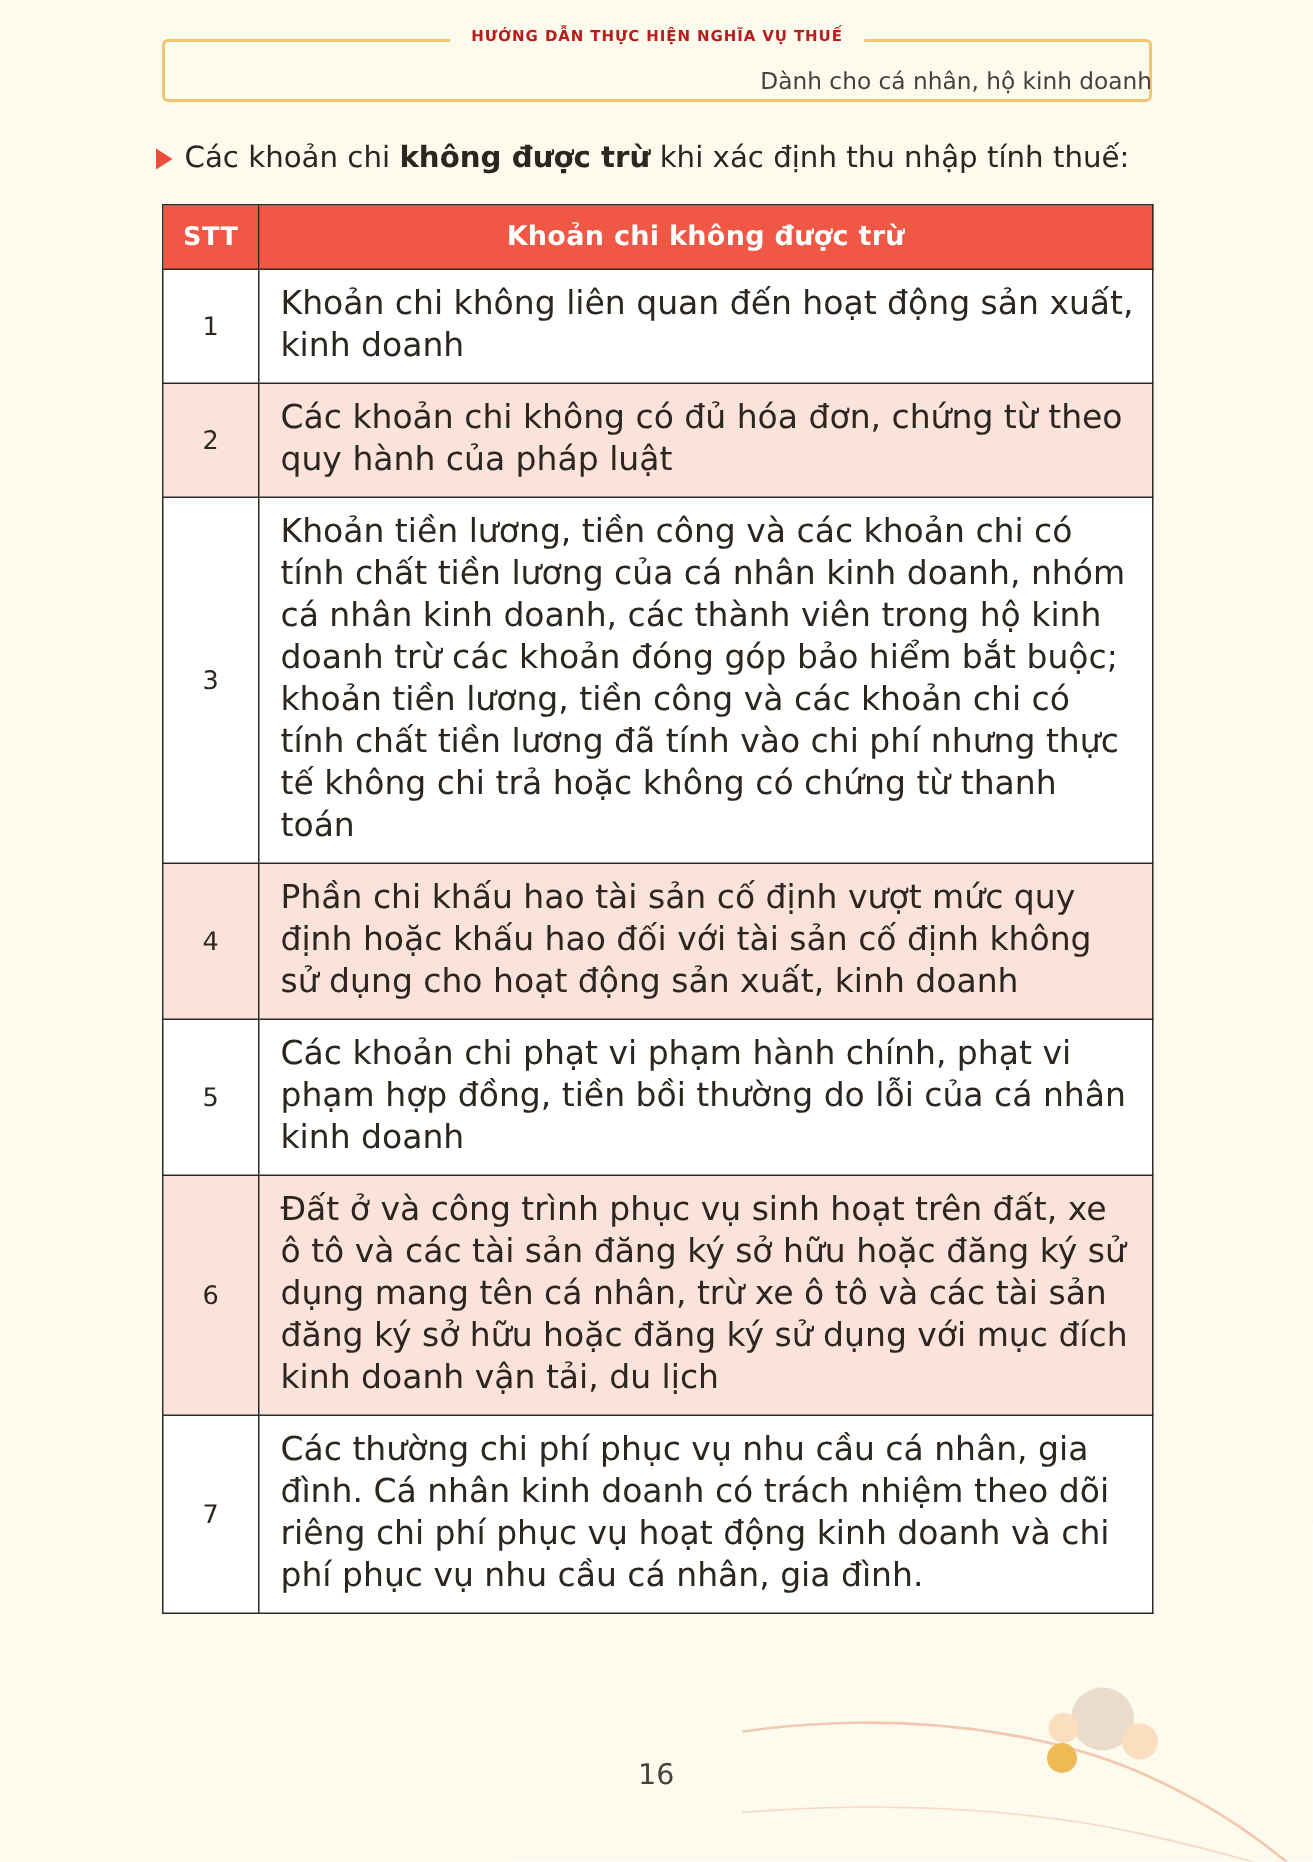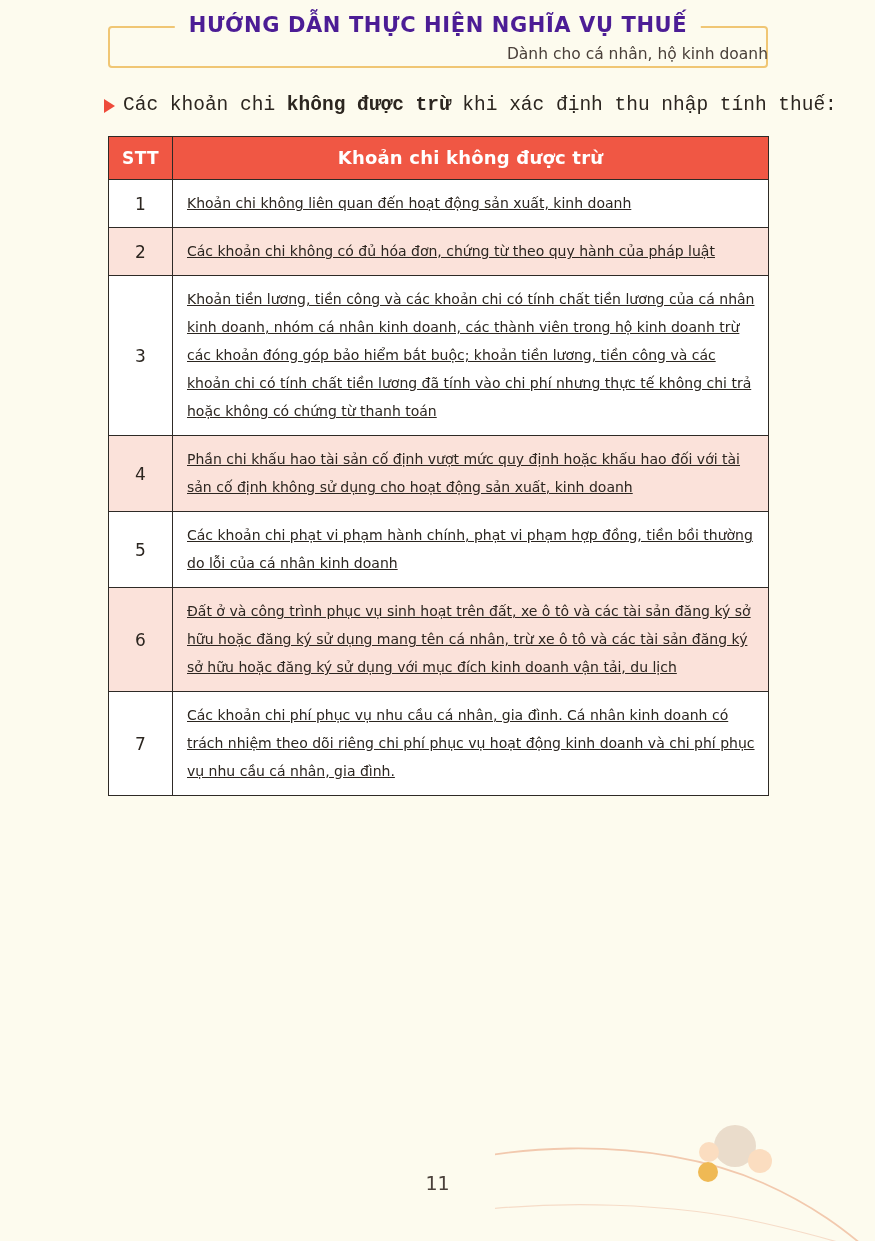--- a/index.html
+++ b/index.html
@@ -51,24 +51,24 @@
     left: 50%;
     top: -11px;
     transform: translateX(-50%);
     background: #FDFBEE;
     padding: 0 14px;
     white-space: nowrap;
     z-index: 3;
   }
   .header-title {
     font-family: "DejaVu Sans", "Liberation Sans", sans-serif;
-    font-size: 21px;
+    font-size: 10px;
     font-weight: 700;
     letter-spacing: 0.6px;
-    color: #4c1d95;
+    color: #b91c1c;
     text-transform: uppercase;
     line-height: 20px;
     display: block;
   }
   .header-subtitle {
     position: absolute;
     left: 0;
     right: 0;
     top: 17px;
     text-align: right;
@@ -79,21 +79,20 @@
   }
 
   
   .intro-line {
     position: absolute;
     left: 104px;
     top: 92px;
     display: flex;
     align-items: center;
     gap: 8px;
-    font-family: Liberation Mono, monospace;
   }
   .bullet-triangle {
     width: 0;
     height: 0;
     border-left: 11px solid #EE4B3B;
     border-top: 7px solid transparent;
     border-bottom: 7px solid transparent;
     flex: 0 0 auto;
     margin-top: 1px;
   }
@@ -144,25 +143,24 @@
   }
 
   .tax-table tbody td.cell-stt {
     text-align: center;
     font-size: 17px;
     color: #2C2620;
     padding: 8px 4px;
   }
   .tax-table tbody td.cell-desc {
     text-align: left;
-    font-size: 14px;
+    font-size: 22px;
     color: #2C2620;
     line-height: 28px;
     padding: 9px 12px 10px 14px;
-    text-decoration: underline;
   }
 
   .tax-table tbody tr.row-tint td {
     background: #FBE2DA;
   }
   .tax-table tbody tr.row-plain td {
     background: #FFFFFF;
   }
 
   
@@ -236,26 +234,26 @@
         <tr class="row-plain">
           <td class="cell-stt">5</td>
           <td class="cell-desc">Các khoản chi phạt vi phạm hành chính, phạt vi phạm hợp đồng, tiền bồi thường do lỗi của cá nhân kinh doanh</td>
         </tr>
         <tr class="row-tint">
           <td class="cell-stt">6</td>
           <td class="cell-desc">Đất ở và công trình phục vụ sinh hoạt trên đất, xe ô tô và các tài sản đăng ký sở hữu hoặc đăng ký sử dụng mang tên cá nhân, trừ xe ô tô và các tài sản đăng ký sở hữu hoặc đăng ký sử dụng với mục đích kinh doanh vận tải, du lịch</td>
         </tr>
         <tr class="row-plain">
           <td class="cell-stt">7</td>
-          <td class="cell-desc">Các khoản chi phí phục vụ nhu cầu cá nhân, gia đình. Cá nhân kinh doanh có trách nhiệm theo dõi riêng chi phí phục vụ hoạt động kinh doanh và chi phí phục vụ nhu cầu cá nhân, gia đình.</td>
+          <td class="cell-desc">Các thường chi phí phục vụ nhu cầu cá nhân, gia đình. Cá nhân kinh doanh có trách nhiệm theo dõi riêng chi phí phục vụ hoạt động kinh doanh và chi phí phục vụ nhu cầu cá nhân, gia đình.</td>
         </tr>
       </tbody>
   </table>
 
-  <div class="page-number">11</div>
+  <div class="page-number">16</div>
 
   <svg class="footer-decor" viewBox="0 0 380 150">
     <path d="M-120 98 C -10 46, 160 44, 268 92 C 320 115, 352 141, 372 158" fill="none" stroke="#F2C9AE" stroke-width="1.8"></path>
     <path d="M-40 122 C 60 108, 180 112, 268 132 C 330 146, 368 158, 392 168" fill="none" stroke="#F6DCC8" stroke-width="1.2"></path>
     <circle cx="240" cy="55" r="21" fill="#EADCCB"></circle>
     <circle cx="214" cy="61" r="10" fill="#FBDDC0"></circle>
     <circle cx="265" cy="70" r="12" fill="#FBDDC0"></circle>
     <circle cx="213" cy="81" r="10" fill="#EFB954"></circle>
   </svg>
 

